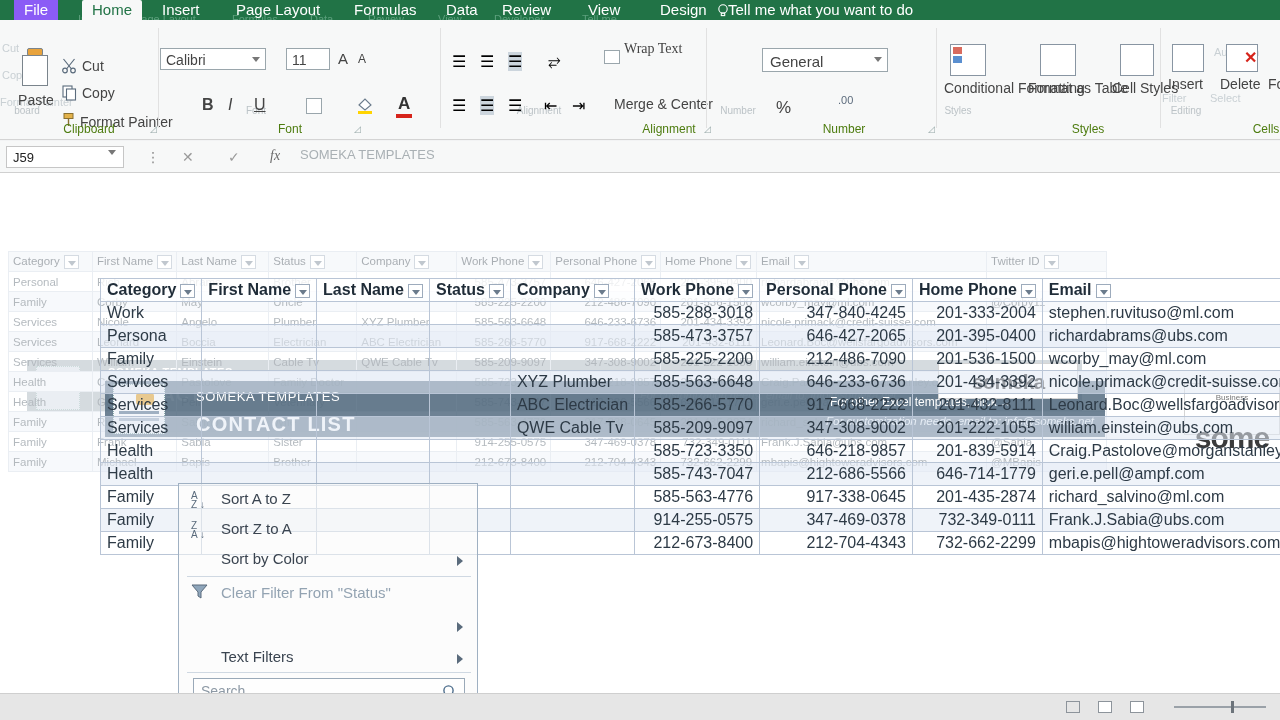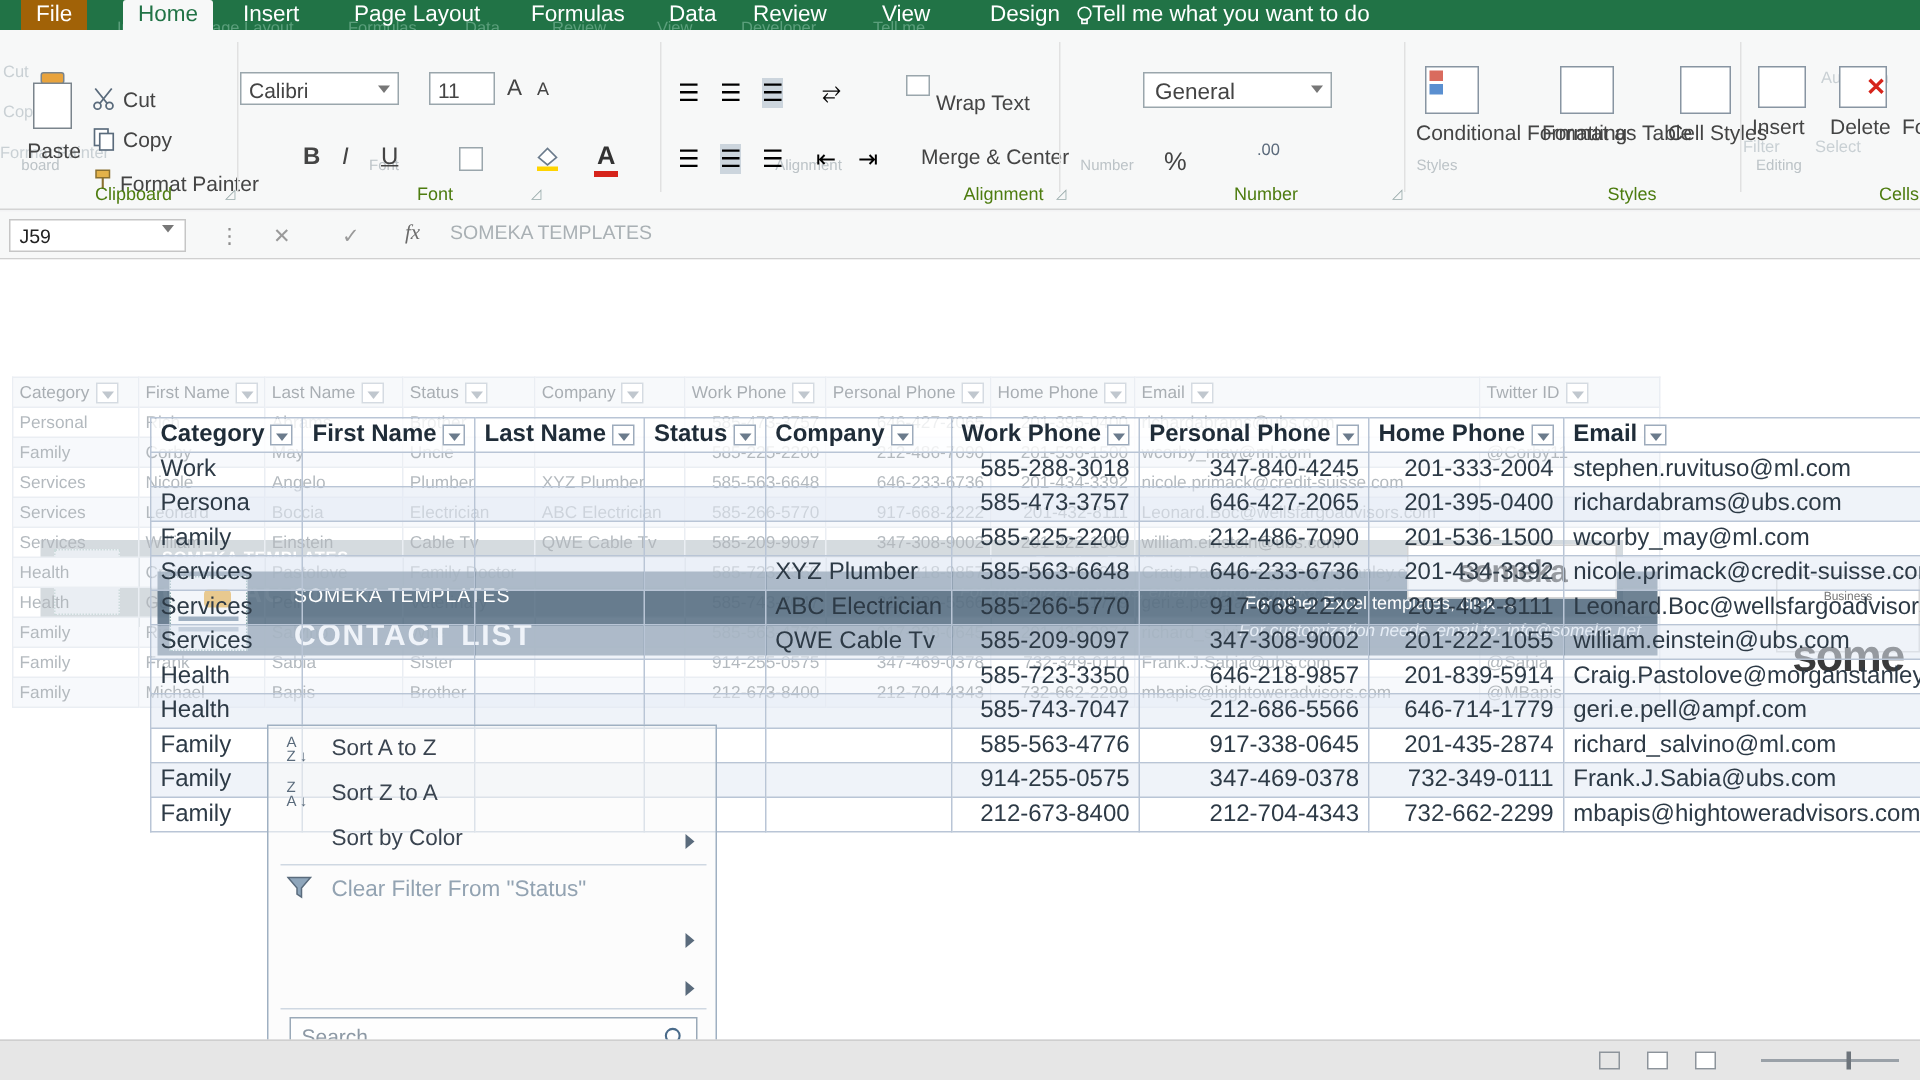--- a/index.html
+++ b/index.html
@@ -5,21 +5,21 @@
   * { box-sizing: border-box; margin:0; padding:0; }
   html,body { width:1280px; height:720px; overflow:hidden; background:#fff;
     font-family:"Liberation Sans", sans-serif; }
   #app { position:relative; width:1280px; height:720px; overflow:hidden; background:#f2f3f4; }
 
   
   .ribbon-bg { position:absolute; left:0; top:0; width:1280px; height:20px; background:#217346; }
   .tabbar { position:absolute; left:0; top:0; width:1280px; height:20px; }
   .tab { position:absolute; top:0; height:20px; line-height:19px; color:#fff;
      font-size:15px; padding:0 10px; white-space:nowrap; }
-  .tab.file { background:#a16207; }
+  .tab.file { background:#8b5cf6; }
   .tab.active { background:#f7f8f8; color:#217346; border-radius:2px 2px 0 0; }
   .tab.ghost { color:#6fae8e; font-size:11px; opacity:.75; }
 
   .ribbon-body { position:absolute; left:0; top:20px; width:1280px; height:120px;
      background:#f7f8f8; border-bottom:1px solid #d4d4d4; }
   .rgroup { position:absolute; top:0; height:120px; }
   .rgroup .glabel { position:absolute; bottom:4px; width:100%; text-align:center;
      font-size:12px; color:#4d7c0f; }
   .rgroup .glabel.ghost { font-size:10px; color:#bcc3c7; }
   .sep { position:absolute; top:8px; width:1px; height:100px; background:#e1e1e1; }
@@ -222,21 +222,21 @@
       <div style="position:absolute;left:60px;top:32px;background:#ccd5dd;">☰</div>
       <div style="position:absolute;left:100px;top:32px;">⥂</div>
 
       <div style="position:absolute;left:4px;top:76px;">☰</div>
       <div style="position:absolute;left:32px;top:76px;background:#ccd5dd;">☰</div>
       <div style="position:absolute;left:60px;top:76px;">☰</div>
       <div style="position:absolute;left:96px;top:76px;">⇤</div>
       <div style="position:absolute;left:124px;top:76px;">⇥</div>
 
       <div class="icon-sq" style="left:156px;top:30px;width:16px;height:14px;"></div>
-      <div class="btn" style="left:176px;top:40px;">Wrap Text</div>
+      <div class="btn" style="left:176px;top:21px;font-family:Liberation Serif, serif;">Wrap Text</div>
       <div class="btn" style="left:166px;top:76px;">Merge &amp; Center</div>
       <div class="glabel" style="left:96px;">Alignment</div>
       <div style="position:absolute;left:256px;bottom:6px;font-size:9px;color:#9aa;">◿</div>
     </div>
     <div class="sep" style="left:706px;"></div>
 
     <div class="rgroup" style="left:714px;width:220px;">
       <div class="glabel ghost" style="bottom:24px;left:-86px;">Number</div>
       <div style="position:absolute;left:48px;top:28px;width:126px;height:24px;background:#fff;border:1px solid #9aa6ac;"></div>
       <div class="btn" style="left:56px;top:33px;font-size:15px;">General</div>
@@ -641,20 +641,21 @@
 
       <div class="fdd-sep" style="top:92px;"></div>
 
       <svg style="position:absolute;left:12px;top:100px;" width="18" height="16" viewBox="0 0 18 16">
         <path d="M1 1 H16 L10 8 V14 L7 12 V8 Z" fill="#8fa6bb" stroke="#5a6b7c" stroke-width="1"></path>
       </svg>
       <div class="fdd-item dim" style="top:94px;">Clear Filter From "Status"</div>
 
       <div class="arrow-r" style="top:138px;"></div>
 
+      <div class="fdd-item" style="top:158px;">Text Filters</div>
       <div class="arrow-r" style="top:170px;"></div>
 
       <div class="fdd-sep" style="top:188px;"></div>
 
       <div class="searchbox">
         <span>Search</span>
         <svg style="position:absolute;right:6px;top:5px;" width="16" height="16" viewBox="0 0 16 16">
           <circle cx="6.5" cy="6.5" r="4.6" fill="none" stroke="#4a6b8a" stroke-width="1.4"></circle>
           <path d="M10 10.3 L14.5 14.8" stroke="#4a6b8a" stroke-width="1.6"></path>
         </svg>

